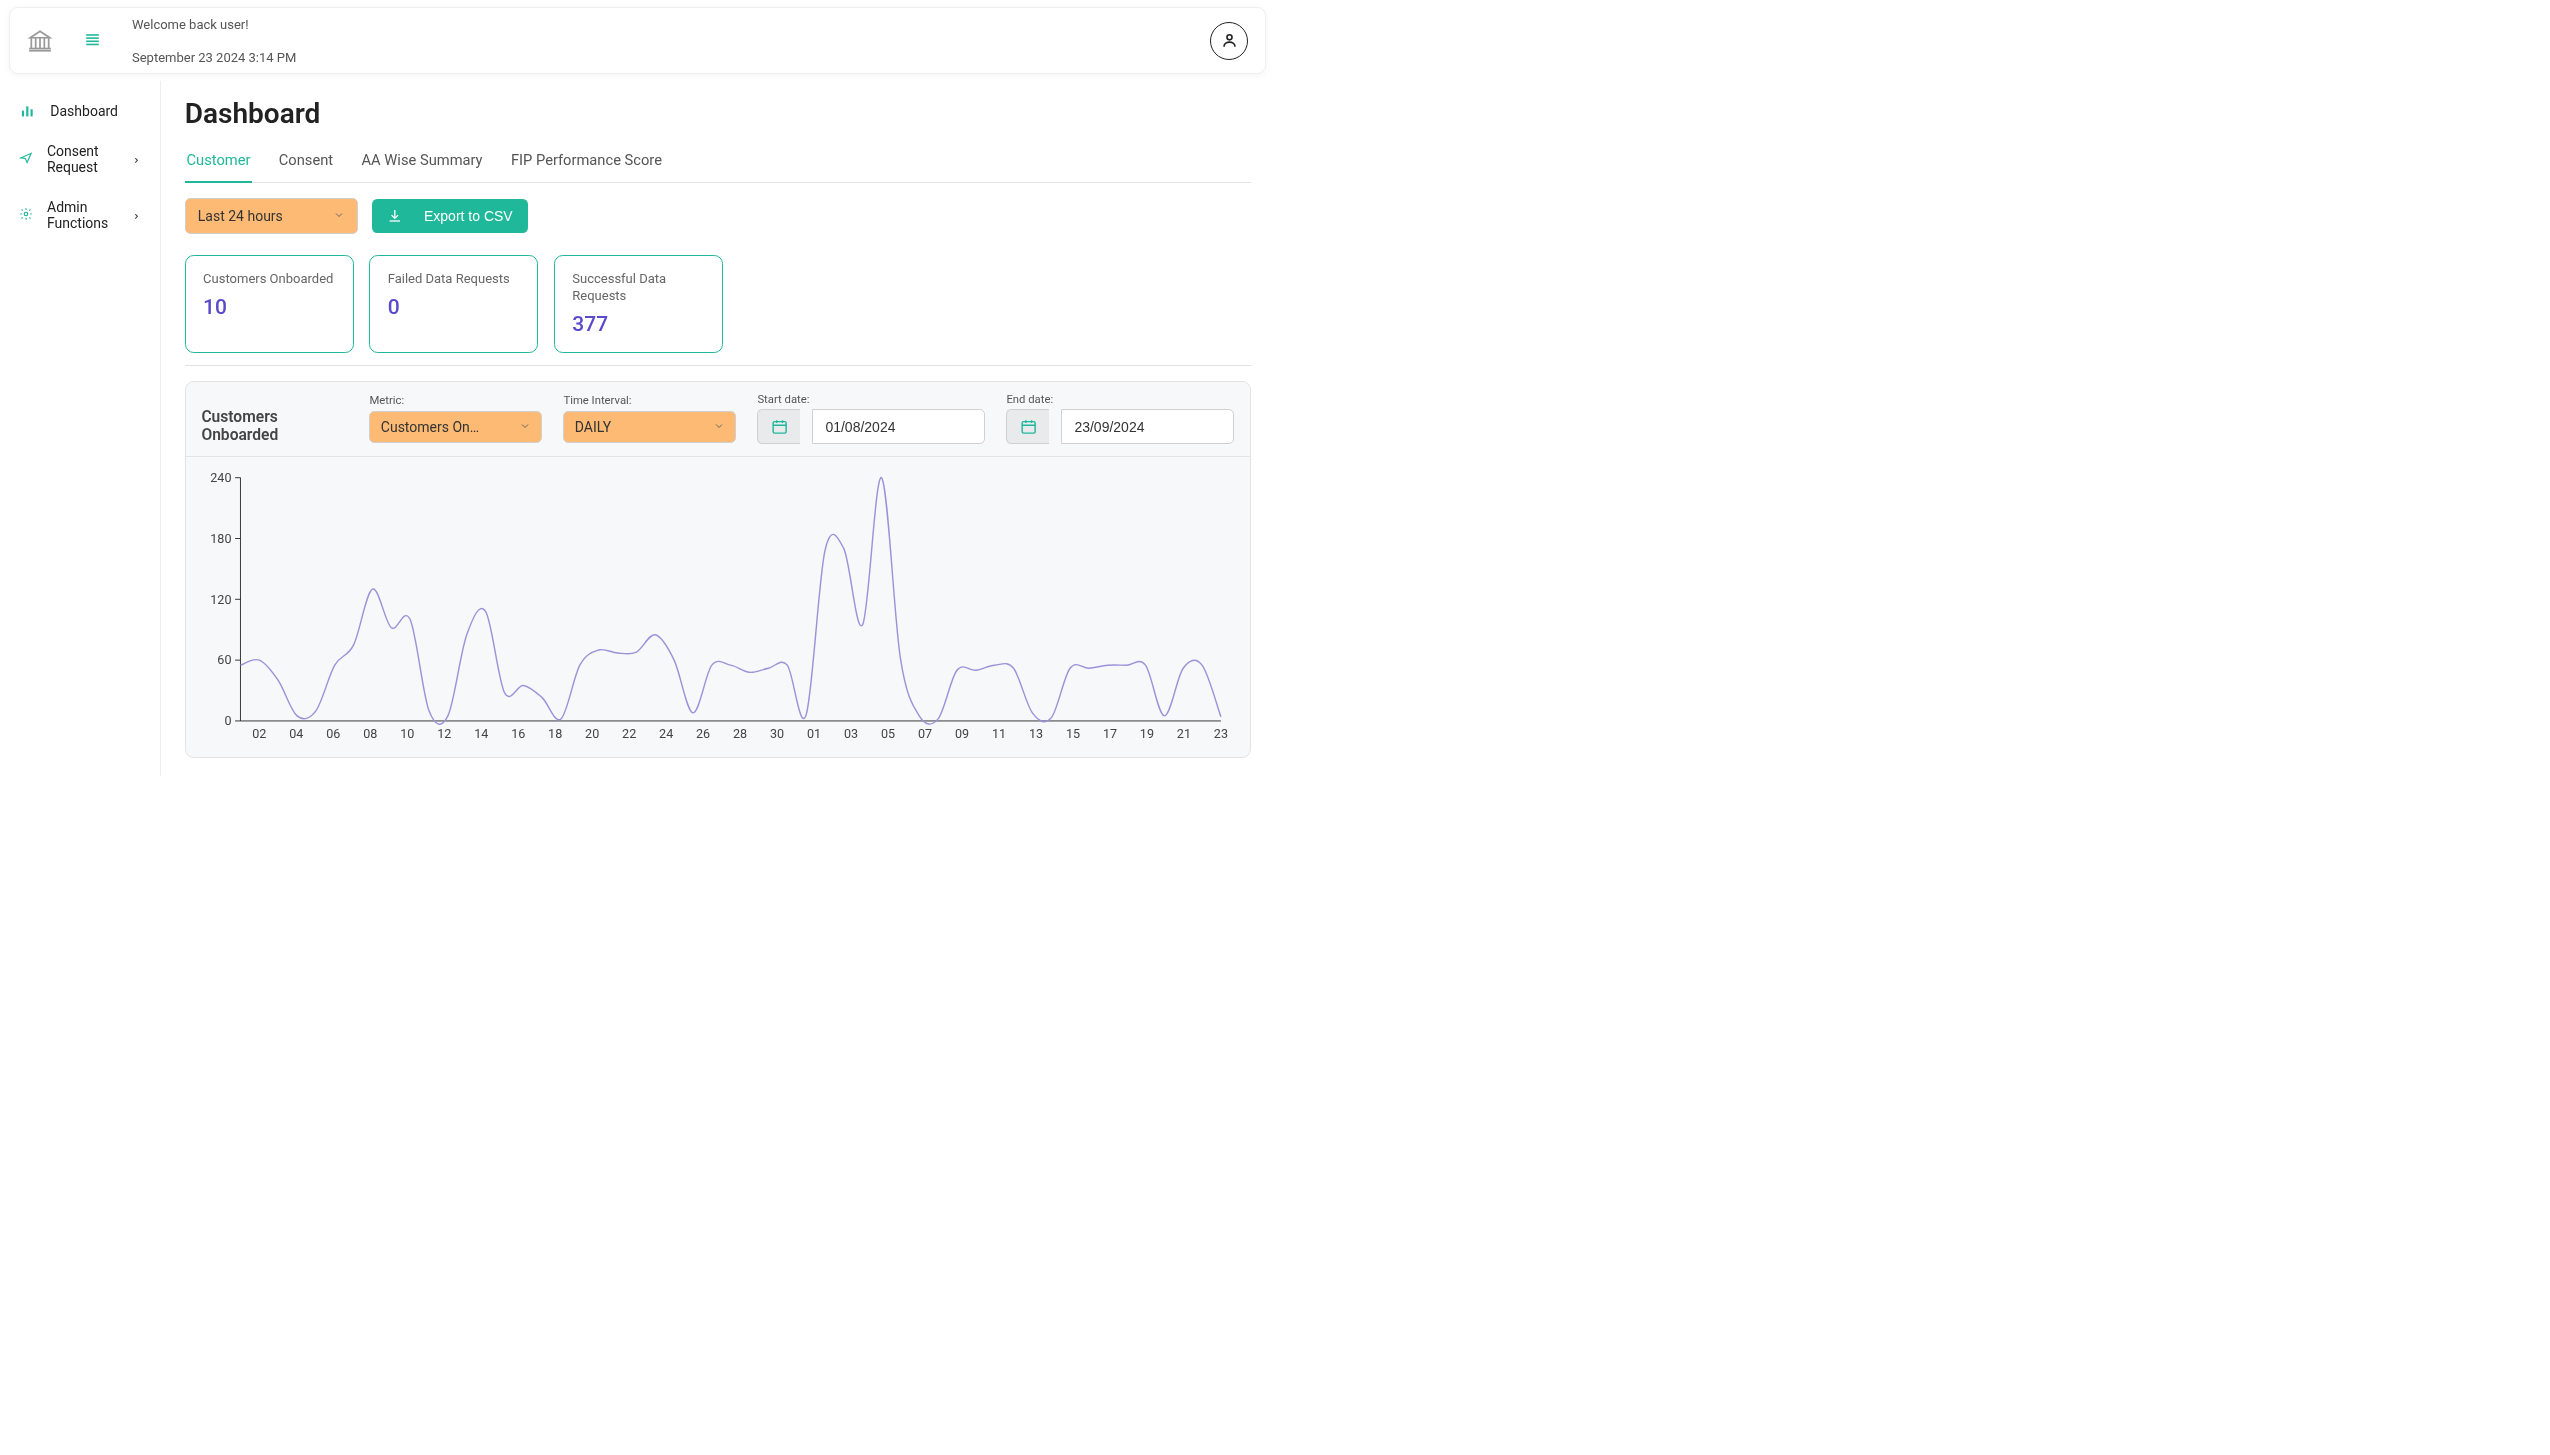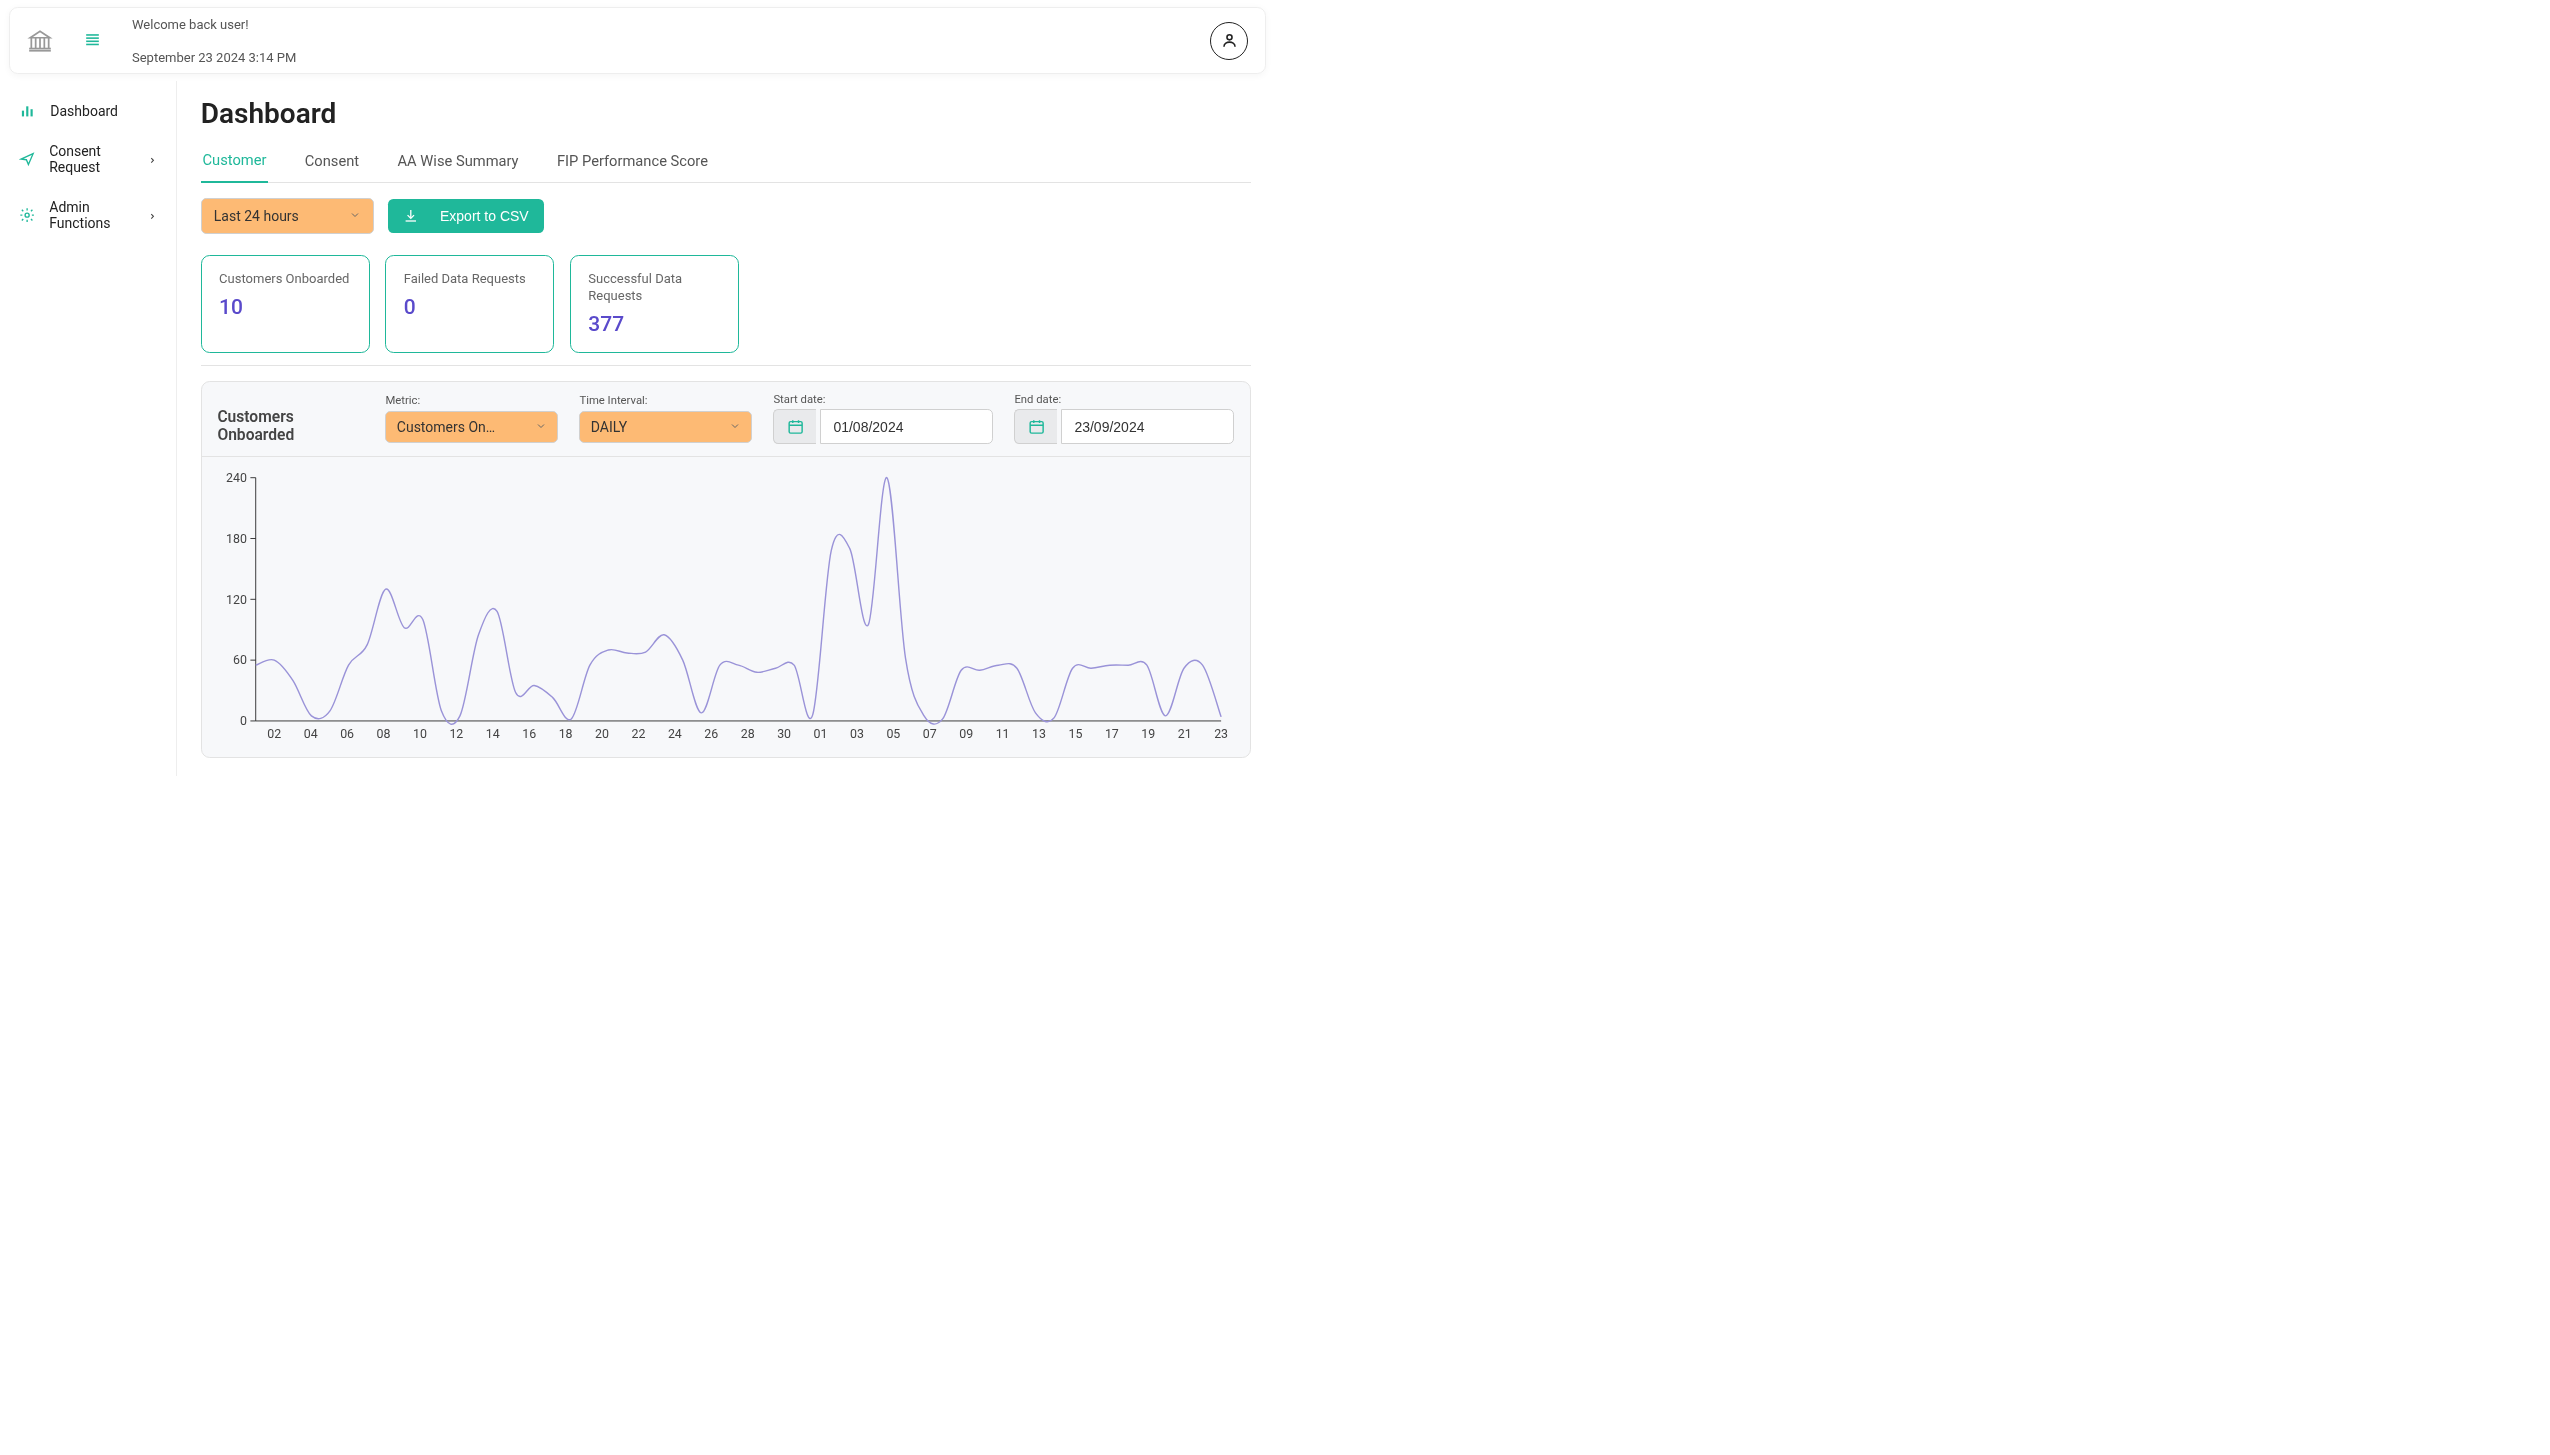--- a/index.html
+++ b/index.html
@@ -52,24 +52,23 @@
 .sidebar .nav-item .nav-icon { width: 17.3px; height: 17.3px; margin-right: 14px; color: #1fb89a; }
 .sidebar .nav-item .chev { margin-left: auto; color: #444; }
 
 .main {
   flex: 1;
   padding: 15.6px 24px 17.3px 24px;
 }
 .page-title { font-size: 28px; font-weight: 600; color: #222; margin-bottom: 12px; }
 .tabs {
   display: flex;
-  gap: 35px;
+  gap: 25px;
   border-bottom: 0.9px solid #e3e3e3;
   margin-bottom: 15.6px;
-  align-items: flex-end;
 }
 .tabs .tab {
   padding: 8.7px 1.7px 12px 1.7px;
   font-size: 14.7px;
   color: #555;
   cursor: pointer;
 }
 .tabs .tab.active { color: #1fb89a; border-bottom: 2.6px solid #1fb89a; margin-bottom: -0.9px; }
 
 .controls-row { display: flex; gap: 14px; align-items: center; margin-bottom: 21px; }
@@ -109,21 +108,21 @@
 .chart-header {
   display: flex; align-items: center; gap: 21px;
   padding: 10.4px 15.6px 12px 15.6px;
   border-bottom: 0.9px solid #e3e3e3;
 }
 .chart-header .title { font-size: 15.6px; font-weight: 600; color: #444; width: 147px; padding-top: 15.6px; }
 .chart-header .field { display: flex; flex-direction: column; gap: 3.5px; }
 .chart-header .field .lbl { font-size: 11.3px; color: #555; }
 .chart-header .dropdown { min-width: 173px; padding: 7px 10.4px; }
 .date-input {
-  display: flex; align-items: center; gap: 4px;
+  display: flex; align-items: center; gap: 12px;
 }
 .date-input .cal-btn {
   background: #e9eaec; border: 0.9px solid #d0d0d0; border-right: none;
   border-radius: 5.2px 0 0 5.2px;
   width: 43px; height: 35px;
   display: flex; align-items: center; justify-content: center;
   cursor: pointer;
 }
 .date-input .cal-btn svg { width: 17.3px; height: 17.3px; color: #1fb89a; }
 .date-input input {

